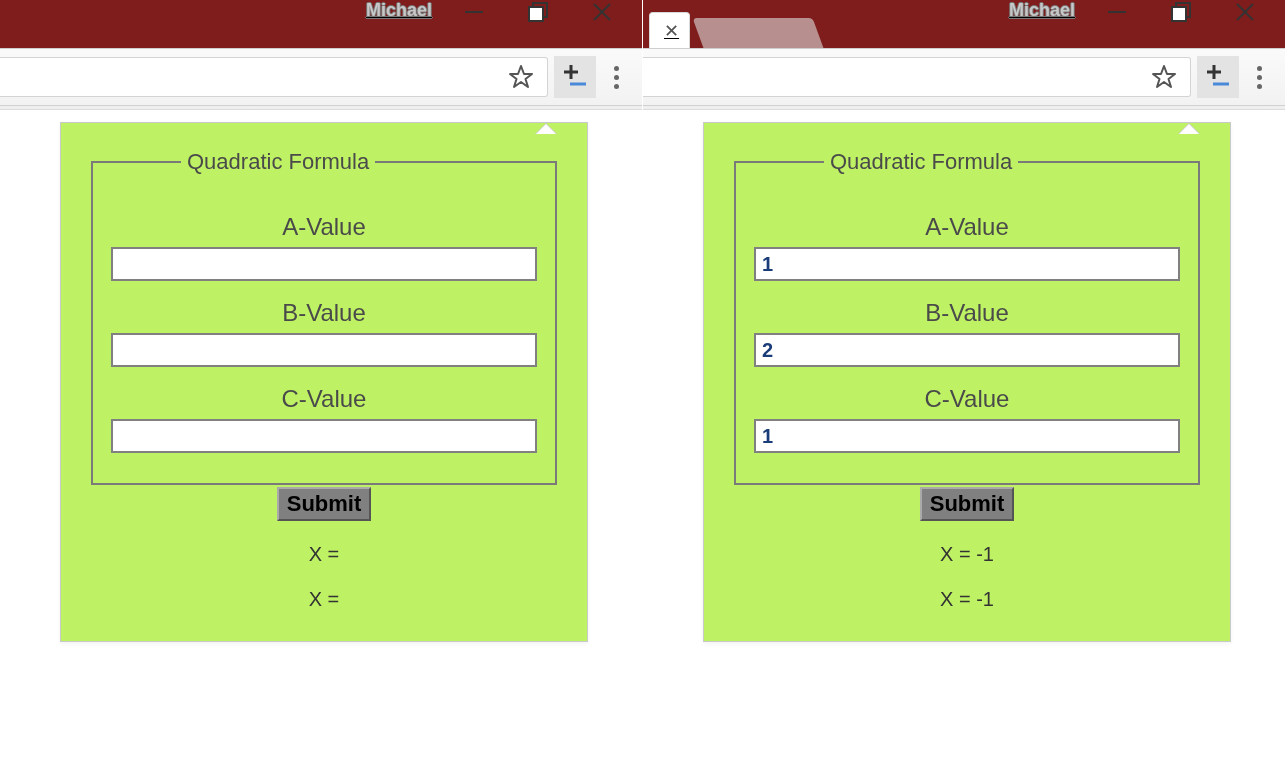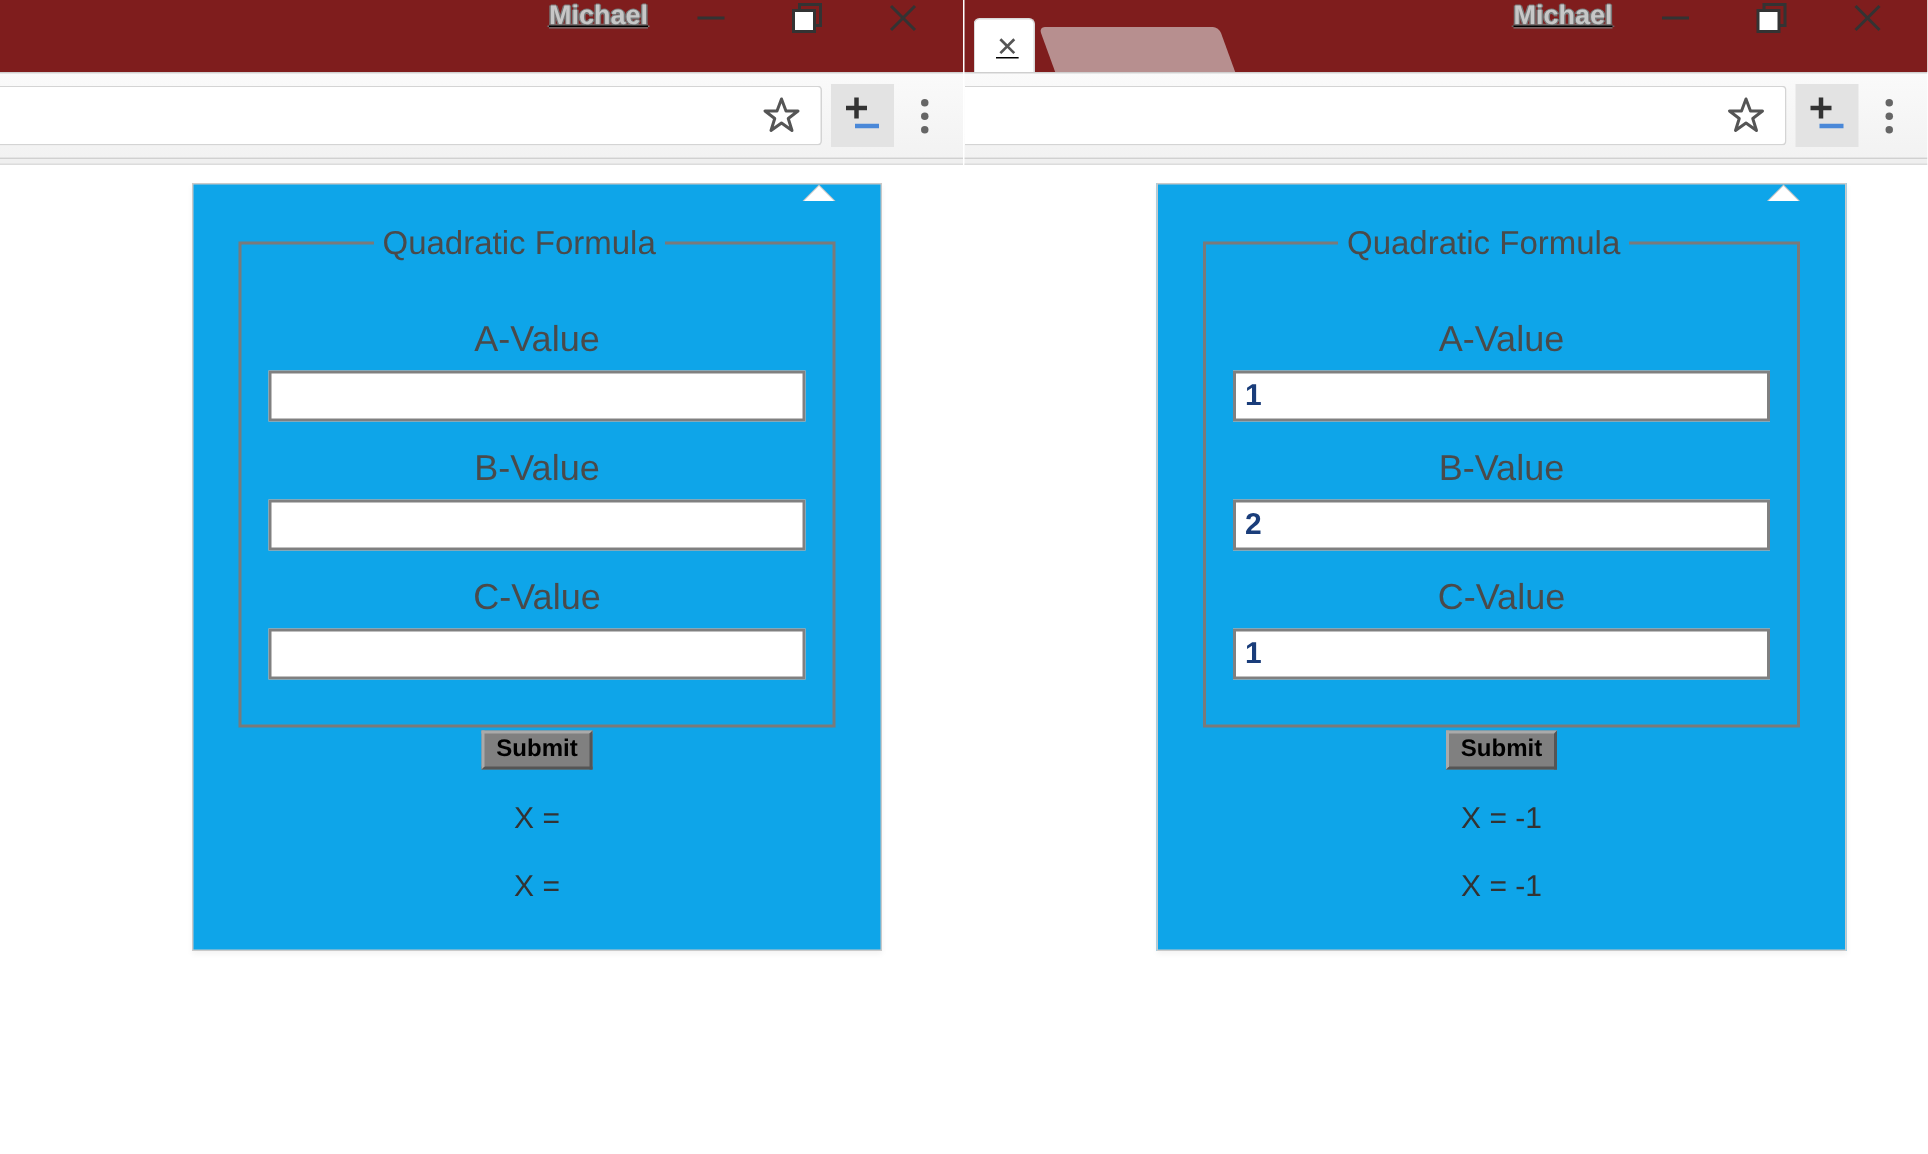--- a/index.html
+++ b/index.html
@@ -162,23 +162,23 @@
     .divider-under {
       height: 4px;
       background: #efefef;
       border-bottom: 1px solid #dcdcdc;
     }
 
     
     .popup {
       position: absolute;
       top: 122px;
-      width: 460px;
+      width: 528px;
       border: 1px solid #c9c9c9;
-      background: #0ea5e9;
+      background: #bef264;
       box-shadow: 0 2px 4px rgba(0,0,0,0.05);
       padding: 26px 30px 30px 30px;
     }
     .popup .arrow {
       position: absolute;
       top: -11px;
       right: 30px;
       width: 0; height: 0;
       border: 11px solid transparent;
       border-bottom-color: #c9c9c9;
@@ -225,21 +225,21 @@
       text-align: center;
       margin-top: 4px;
       position: relative;
     }
     .submit-btn {
       display: inline-block;
       background: #808080;
       border: 2px solid #555;
       border-top-color: #aaa;
       border-left-color: #aaa;
-      font-size: 16px;
+      font-size: 22px;
       font-family: Arial, sans-serif;
       font-weight: bold;
       color: #000;
       padding: 2px 8px;
       cursor: pointer;
       margin-top: -2px;
     }
     .result-row {
       text-align: center;
       font-size: 20px;

